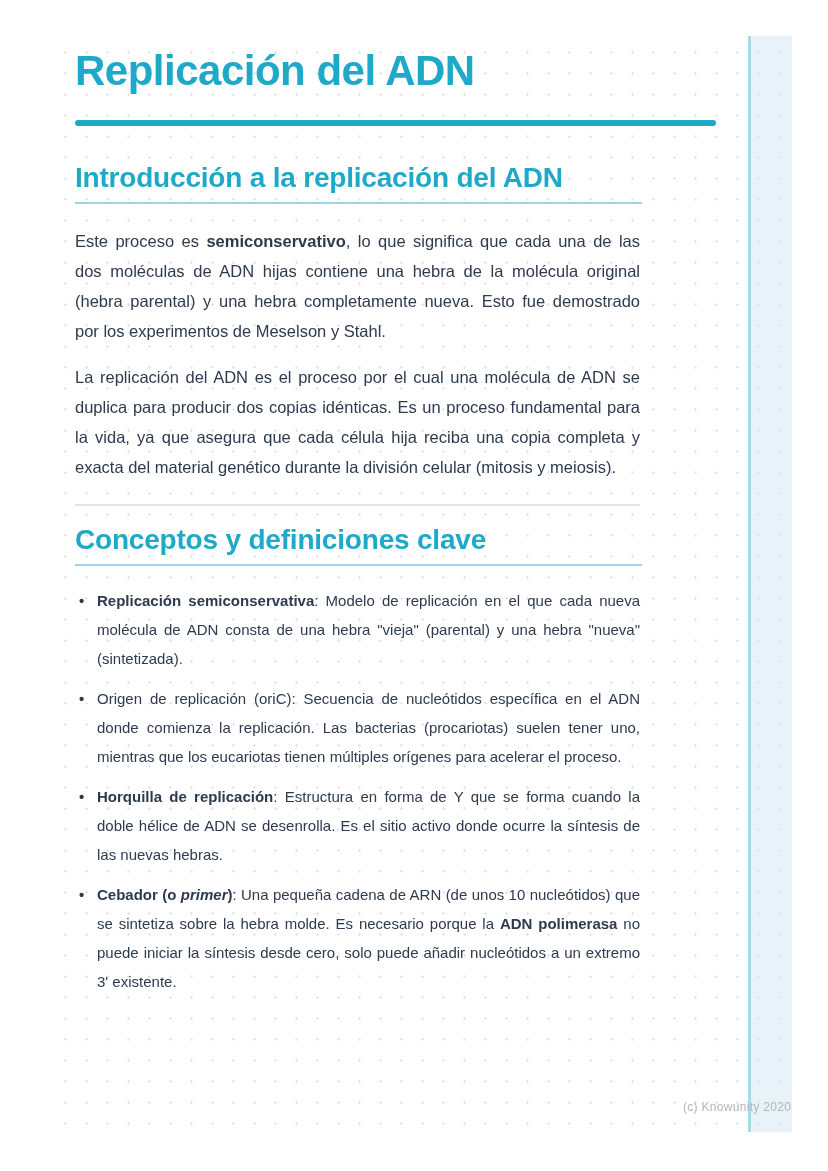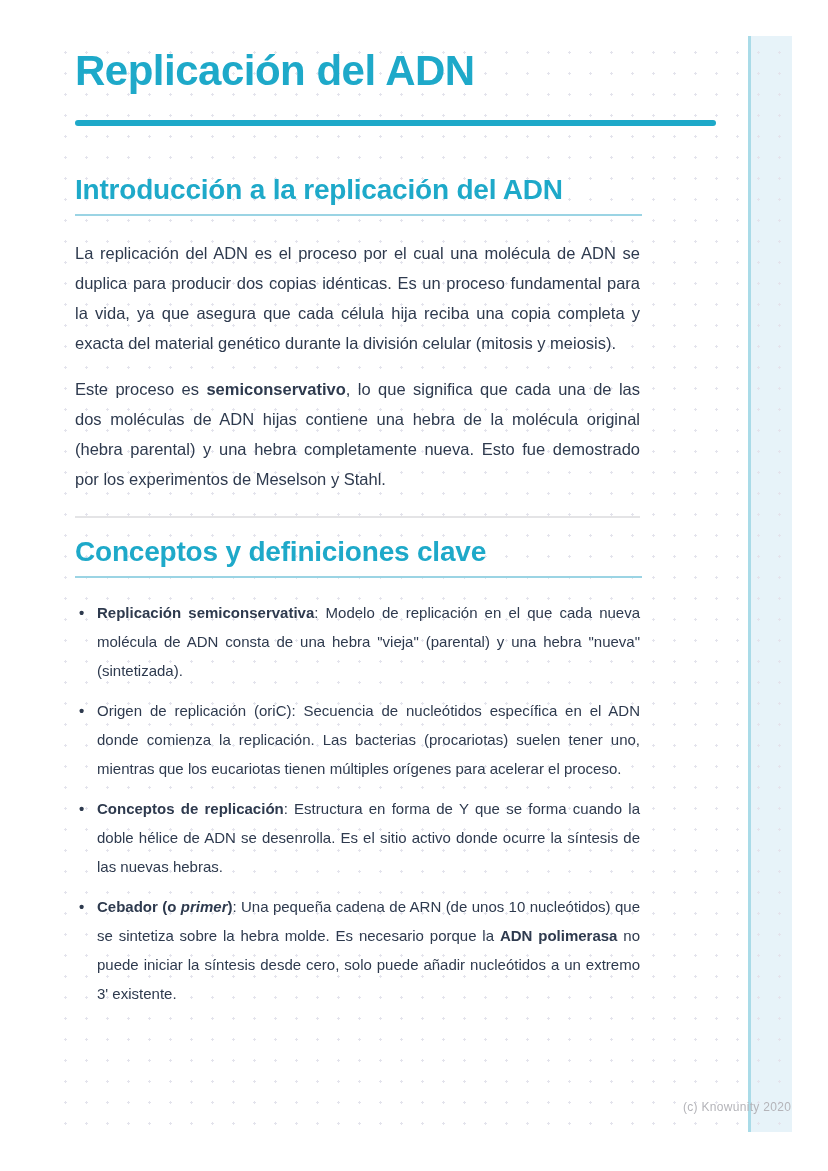--- a/index.html
+++ b/index.html
@@ -68,21 +68,21 @@
     font-weight:800;
     letter-spacing:-0.2px;
     color:var(--accent);
   }
   .h2-rule{
     width:567px;
     height:2px;
     margin-top:8px;
     background:var(--accent-soft);
   }
-  .sec-intro h2{margin-top:48px;}
+  .sec-intro h2{margin-top:36px;}
   .sec-concepts h2{margin-top:18px;}
   .paragraphs{margin-top:22px;}
   .para{
     font-size:16.5px;
     line-height:30px;
     text-align:justify;
     margin-bottom:16px;
     color:var(--body-text);
   }
   .divider{
@@ -130,33 +130,33 @@
 
 <div class="content">
 
   <h1>Replicación del ADN</h1>
   <div class="title-rule"></div>
 
   <section class="sec-intro">
     <h2>Introducción a la replicación del ADN</h2>
     <div class="h2-rule"></div>
     <div class="paragraphs">
+        <p class="para rich"><span>Este proceso es </span><span style="font-weight: 700;">semiconservativo</span><span>, lo que significa que cada una de las dos moléculas de ADN hijas contiene una hebra de la molécula original (hebra parental) y una hebra completamente nueva. Esto fue demostrado por los experimentos de Meselson y Stahl.</span></p>
         <p class="para rich"><span>La replicación del ADN es el proceso por el cual una molécula de ADN se duplica para producir dos copias idénticas. Es un proceso fundamental para la vida, ya que asegura que cada célula hija reciba una copia completa y exacta del material genético durante la división celular (mitosis y meiosis).</span></p>
-        <p class="para rich"><span>Este proceso es </span><span style="font-weight: 700;">semiconservativo</span><span>, lo que significa que cada una de las dos moléculas de ADN hijas contiene una hebra de la molécula original (hebra parental) y una hebra completamente nueva. Esto fue demostrado por los experimentos de Meselson y Stahl.</span></p>
       </div>
   </section>
 
   <div class="divider"></div>
 
   <section class="sec-concepts">
     <h2>Conceptos y definiciones clave</h2>
     <div class="h2-rule"></div>
     <ul class="bullets">
         <li class="bullet rich"><span style="font-weight: 700;">Replicación semiconservativa</span><span>: Modelo de replicación en el que cada nueva molécula de ADN consta de una hebra "vieja" (parental) y una hebra "nueva" (sintetizada).</span></li>
         <li class="bullet rich"><span style="font-weight: 400;">Origen de replicación (oriC)</span><span>: Secuencia de nucleótidos específica en el ADN donde comienza la replicación. Las bacterias (procariotas) suelen tener uno, mientras que los eucariotas tienen múltiples orígenes para acelerar el proceso.</span></li>
-        <li class="bullet rich"><span style="font-weight: 700;">Conceptos de replicación</span><span>: Estructura en forma de Y que se forma cuando la doble hélice de ADN se desenrolla. Es el sitio activo donde ocurre la síntesis de las nuevas hebras.</span></li>
+        <li class="bullet rich"><span style="font-weight: 700;">Horquilla de replicación</span><span>: Estructura en forma de Y que se forma cuando la doble hélice de ADN se desenrolla. Es el sitio activo donde ocurre la síntesis de las nuevas hebras.</span></li>
         <li class="bullet rich"><span style="font-weight: 700;">Cebador (o </span><span style="font-weight: 700; font-style: italic;">primer</span><span style="font-weight: 700;">)</span><span>: Una pequeña cadena de ARN (de unos 10 nucleótidos) que se sintetiza sobre la hebra molde. Es necesario porque la </span><span style="font-weight: 700;">ADN polimerasa</span><span> no puede iniciar la síntesis desde cero, solo puede añadir nucleótidos a un extremo 3' existente.</span></li>
       </ul>
   </section>
 
 </div>
 
 <div class="copyright">(c) Knowunity 2020</div>
 
 </body></html>

